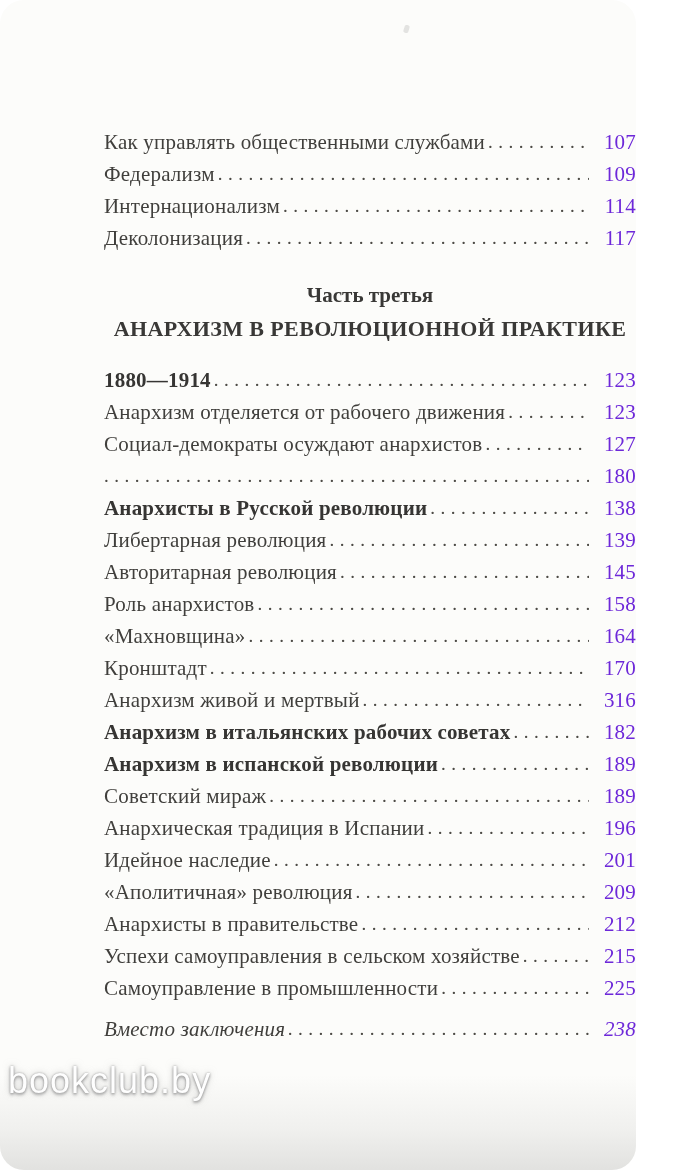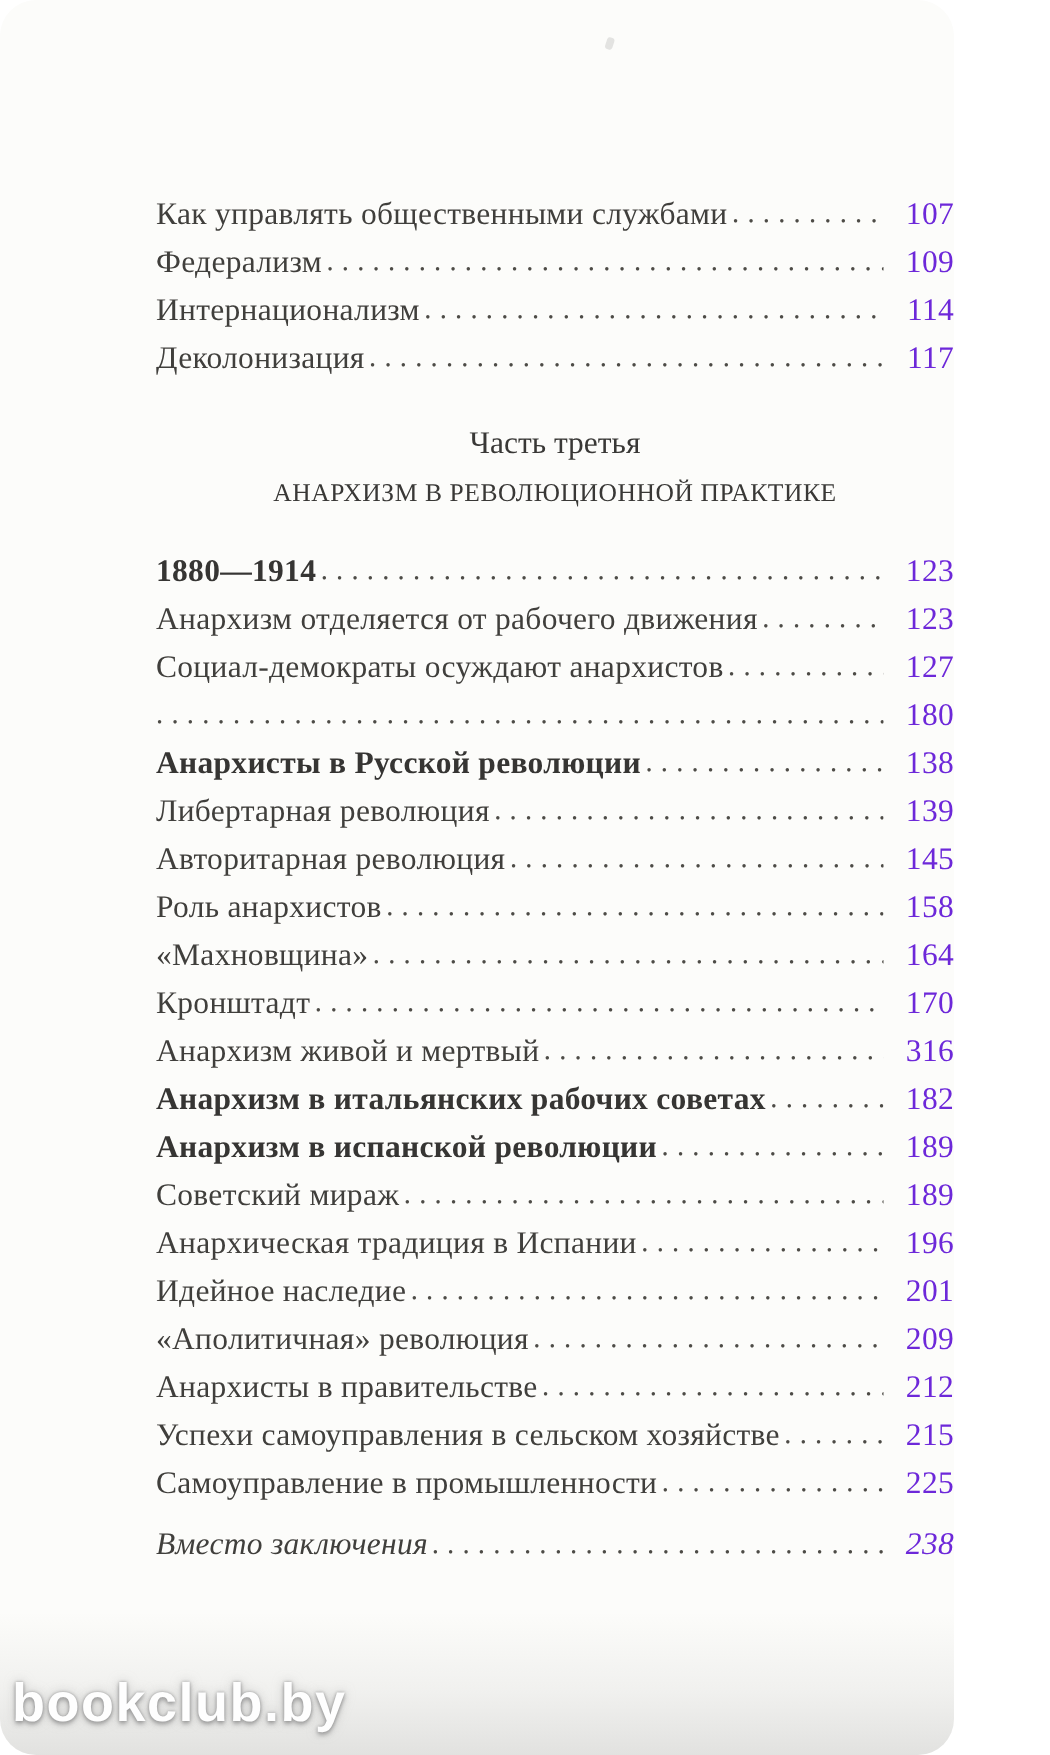--- a/index.html
+++ b/index.html
@@ -73,27 +73,27 @@
     padding-left: 7px;
     color: #6d28d9;
   }
   .part-heading {
     text-align: center;
     margin-top: 25px;
     margin-bottom: 19px;
     color: #393836;
   }
   .part-heading .line1 {
-    font-weight: normal;
+    font-weight: bold;
     font-size: 21px;
     line-height: 33px;
   }
   .part-heading .line2 {
-    font-weight: normal;
-    font-size: 17px;
+    font-weight: bold;
+    font-size: 22px;
     line-height: 33px;
     letter-spacing: 0.4px;
   }
   .closing {
     margin-top: 9px;
     font-style: italic;
   }
   
   .scan-bottom {
     position: absolute;
@@ -105,24 +105,24 @@
       to bottom,
       rgba(214, 214, 212, 0) 0%,
       rgba(214, 214, 212, 0.30) 55%,
       rgba(204, 204, 202, 0.55) 100%
     );
     pointer-events: none;
   }
   .watermark {
     position: absolute;
     left: 8px;
-    top: 1114px;
+    top: 1060px;
     font-family: "Liberation Sans", "DejaVu Sans", sans-serif;
     font-size: 36px;
-    font-weight: bold;
+    font-weight: normal;
     letter-spacing: 1px;
     color: #fefefe;
     text-shadow:
       0 0 2px rgba(150, 150, 150, 0.95),
       0 2px 3px rgba(145, 145, 145, 0.75),
       0 0 7px rgba(165, 165, 165, 0.55);
   }
 </style>
 </head>
 <body>

